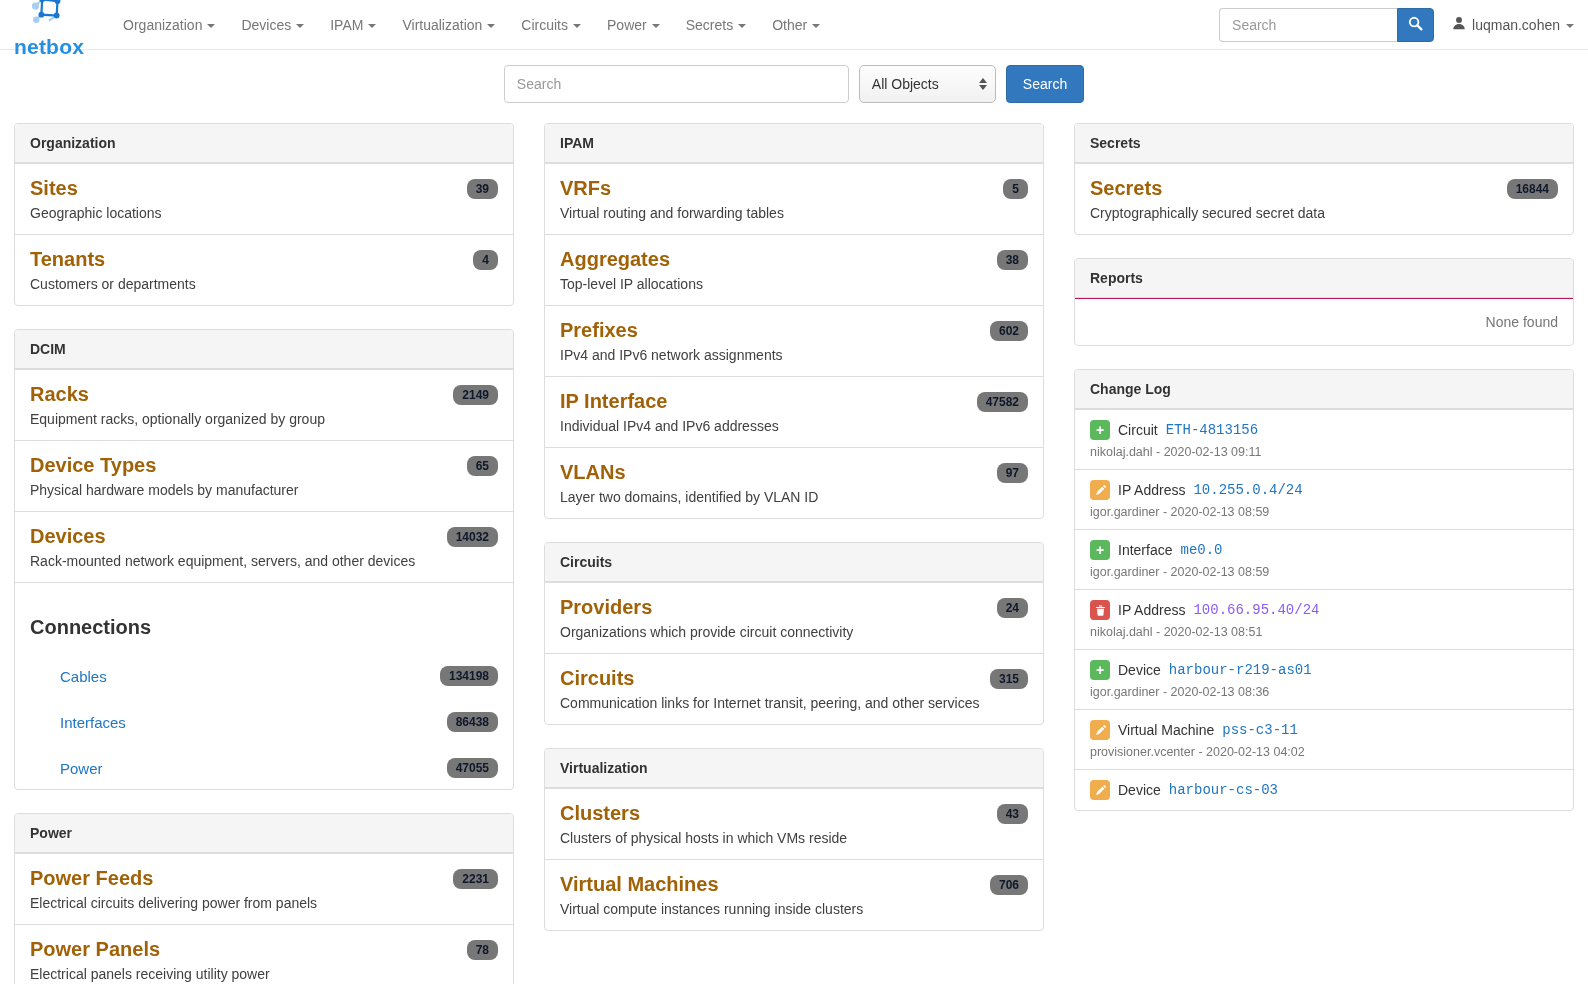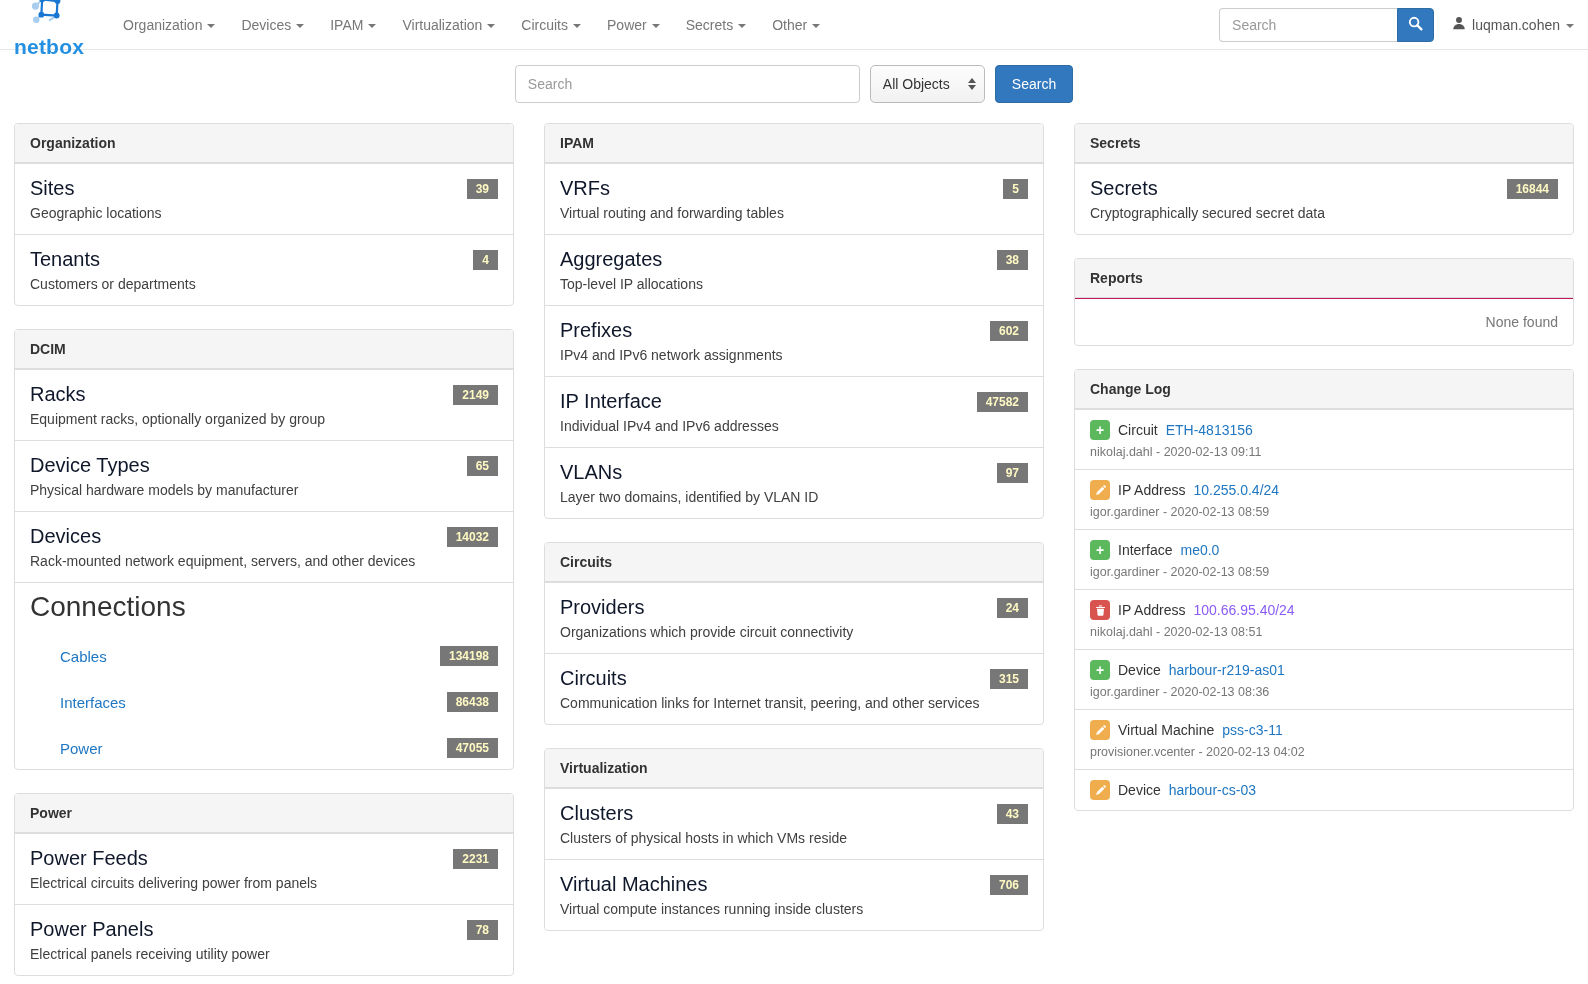--- a/index.html
+++ b/index.html
@@ -45,21 +45,21 @@
   
   .search-row {
     display:flex; justify-content:center; align-items:center; gap:10px; margin-top:15px; flex:0 0 auto;
   }
   .search-row input {
     width:345px; height:38px; border:1px solid #ccc; border-radius:4px;
     padding:0 12px; font-size:14px; color:#555; outline:none; font-family:inherit;
   }
   .search-row input::placeholder { color:#999; }
   .scope-select {
-    width:115px; height:38px; border:1px solid #bbb; border-radius:5px;
+    width:137px; height:38px; border:1px solid #bbb; border-radius:5px;
     background:linear-gradient(#fdfdfd,#f1f1f1);
     display:flex; align-items:center; justify-content:space-between;
     padding:0 8px 0 12px; font-size:14px; color:#333; cursor:pointer;
   }
   .updown { display:flex; flex-direction:column; gap:2px; }
   .updown i { display:block; width:0; height:0; border-left:4px solid transparent; border-right:4px solid transparent; }
   .updown .up { border-bottom:5px solid #555; }
   .updown .down { border-top:5px solid #555; }
   .btn-primary {
     height:38px; padding:0 16px; background:#3178be; color:#fff; font-size:14px;
@@ -72,47 +72,47 @@
   }
   .col { flex:1 1 0; min-width:0; }
 
   .panel { border:1px solid #ddd; border-radius:4px; margin-bottom:23px; background:#fff; }
   .panel-heading {
     background:#f5f5f5; border-bottom:1px solid #ddd; border-radius:3px 3px 0 0;
     padding:11px 15px; font-size:14px; font-weight:bold; color:#333;
   }
   .panel-item { padding:11px 15px; border-top:1px solid #ddd; display:flex; justify-content:space-between; align-items:flex-start; }
   .panel-item:first-of-type { border-top:none; }
-  .item-title { font-size:20px; font-weight:400; color:#0f172a; line-height:26px; display:block; }
+  .item-title { font-size:20px; font-weight:700; color:#a16207; line-height:26px; display:block; }
   .item-desc { font-size:14px; color:#404040; margin-top:3px; line-height:19px; }
   .badge {
-    background:#777; color:#fef9c3; font-size:12px; font-weight:bold;
-    padding:3px 9px; border-radius:0; margin-top:4px; white-space:nowrap;
+    background:#777; color:#0f172a; font-size:12px; font-weight:bold;
+    padding:3px 9px; border-radius:8px; margin-top:4px; white-space:nowrap;
   }
   .panel-empty { padding:15px; font-size:14px; color:#777; border-top:1px solid #be185d;text-align:right; }
 
   
-  .conn-title { font-size:28px; font-weight:400; color:#333; line-height:26px; }
+  .conn-title { font-size:20px; font-weight:700; color:#333; line-height:26px;margin-top:20px; }
   .conn-row { display:flex; justify-content:space-between; align-items:center; margin-top:26px; padding-left:30px; }
   .conn-link { font-size:15px; color:#1f76c2; }
   .conn-row .badge { margin-top:0; }
 
   
   .cl-entry { padding:10px 15px; border-top:1px solid #ddd; }
   .cl-entry:first-of-type { border-top:none; }
   .cl-line { display:flex; align-items:center; gap:8px; font-size:14px; color:#333; }
   .cl-badge {
     width:20px; height:20px; border-radius:4px; flex:0 0 auto;
     display:flex; align-items:center; justify-content:center;
   }
   .cl-badge.create { background:#5cb85c; }
   .cl-badge.update { background:#f0ad4e; }
   .cl-badge.delete { background:#d9534f; }
   .cl-badge span { color:#fff; font-weight:bold; font-size:14px; line-height:1; }
-  .cl-obj { color:#1f76c2; font-size:14px; }
+  .cl-obj { color:#1f76c2; font-size:14px;font-family:Liberation Mono, monospace; }
   .cl-obj.plain { color:#8b5cf6; }
   .cl-meta { font-size:12.5px; color:#777; margin-top:5px; }
   .cl-meta:empty { display:none; }
 
   
   .footer {
     flex:0 0 auto; margin-top:auto; background:#f5f5f5; border-top:1px solid #e7e7e7;
     display:flex; align-items:center; padding:19px 14px 21px; font-size:13.5px; color:#777;
   }
 </style>

